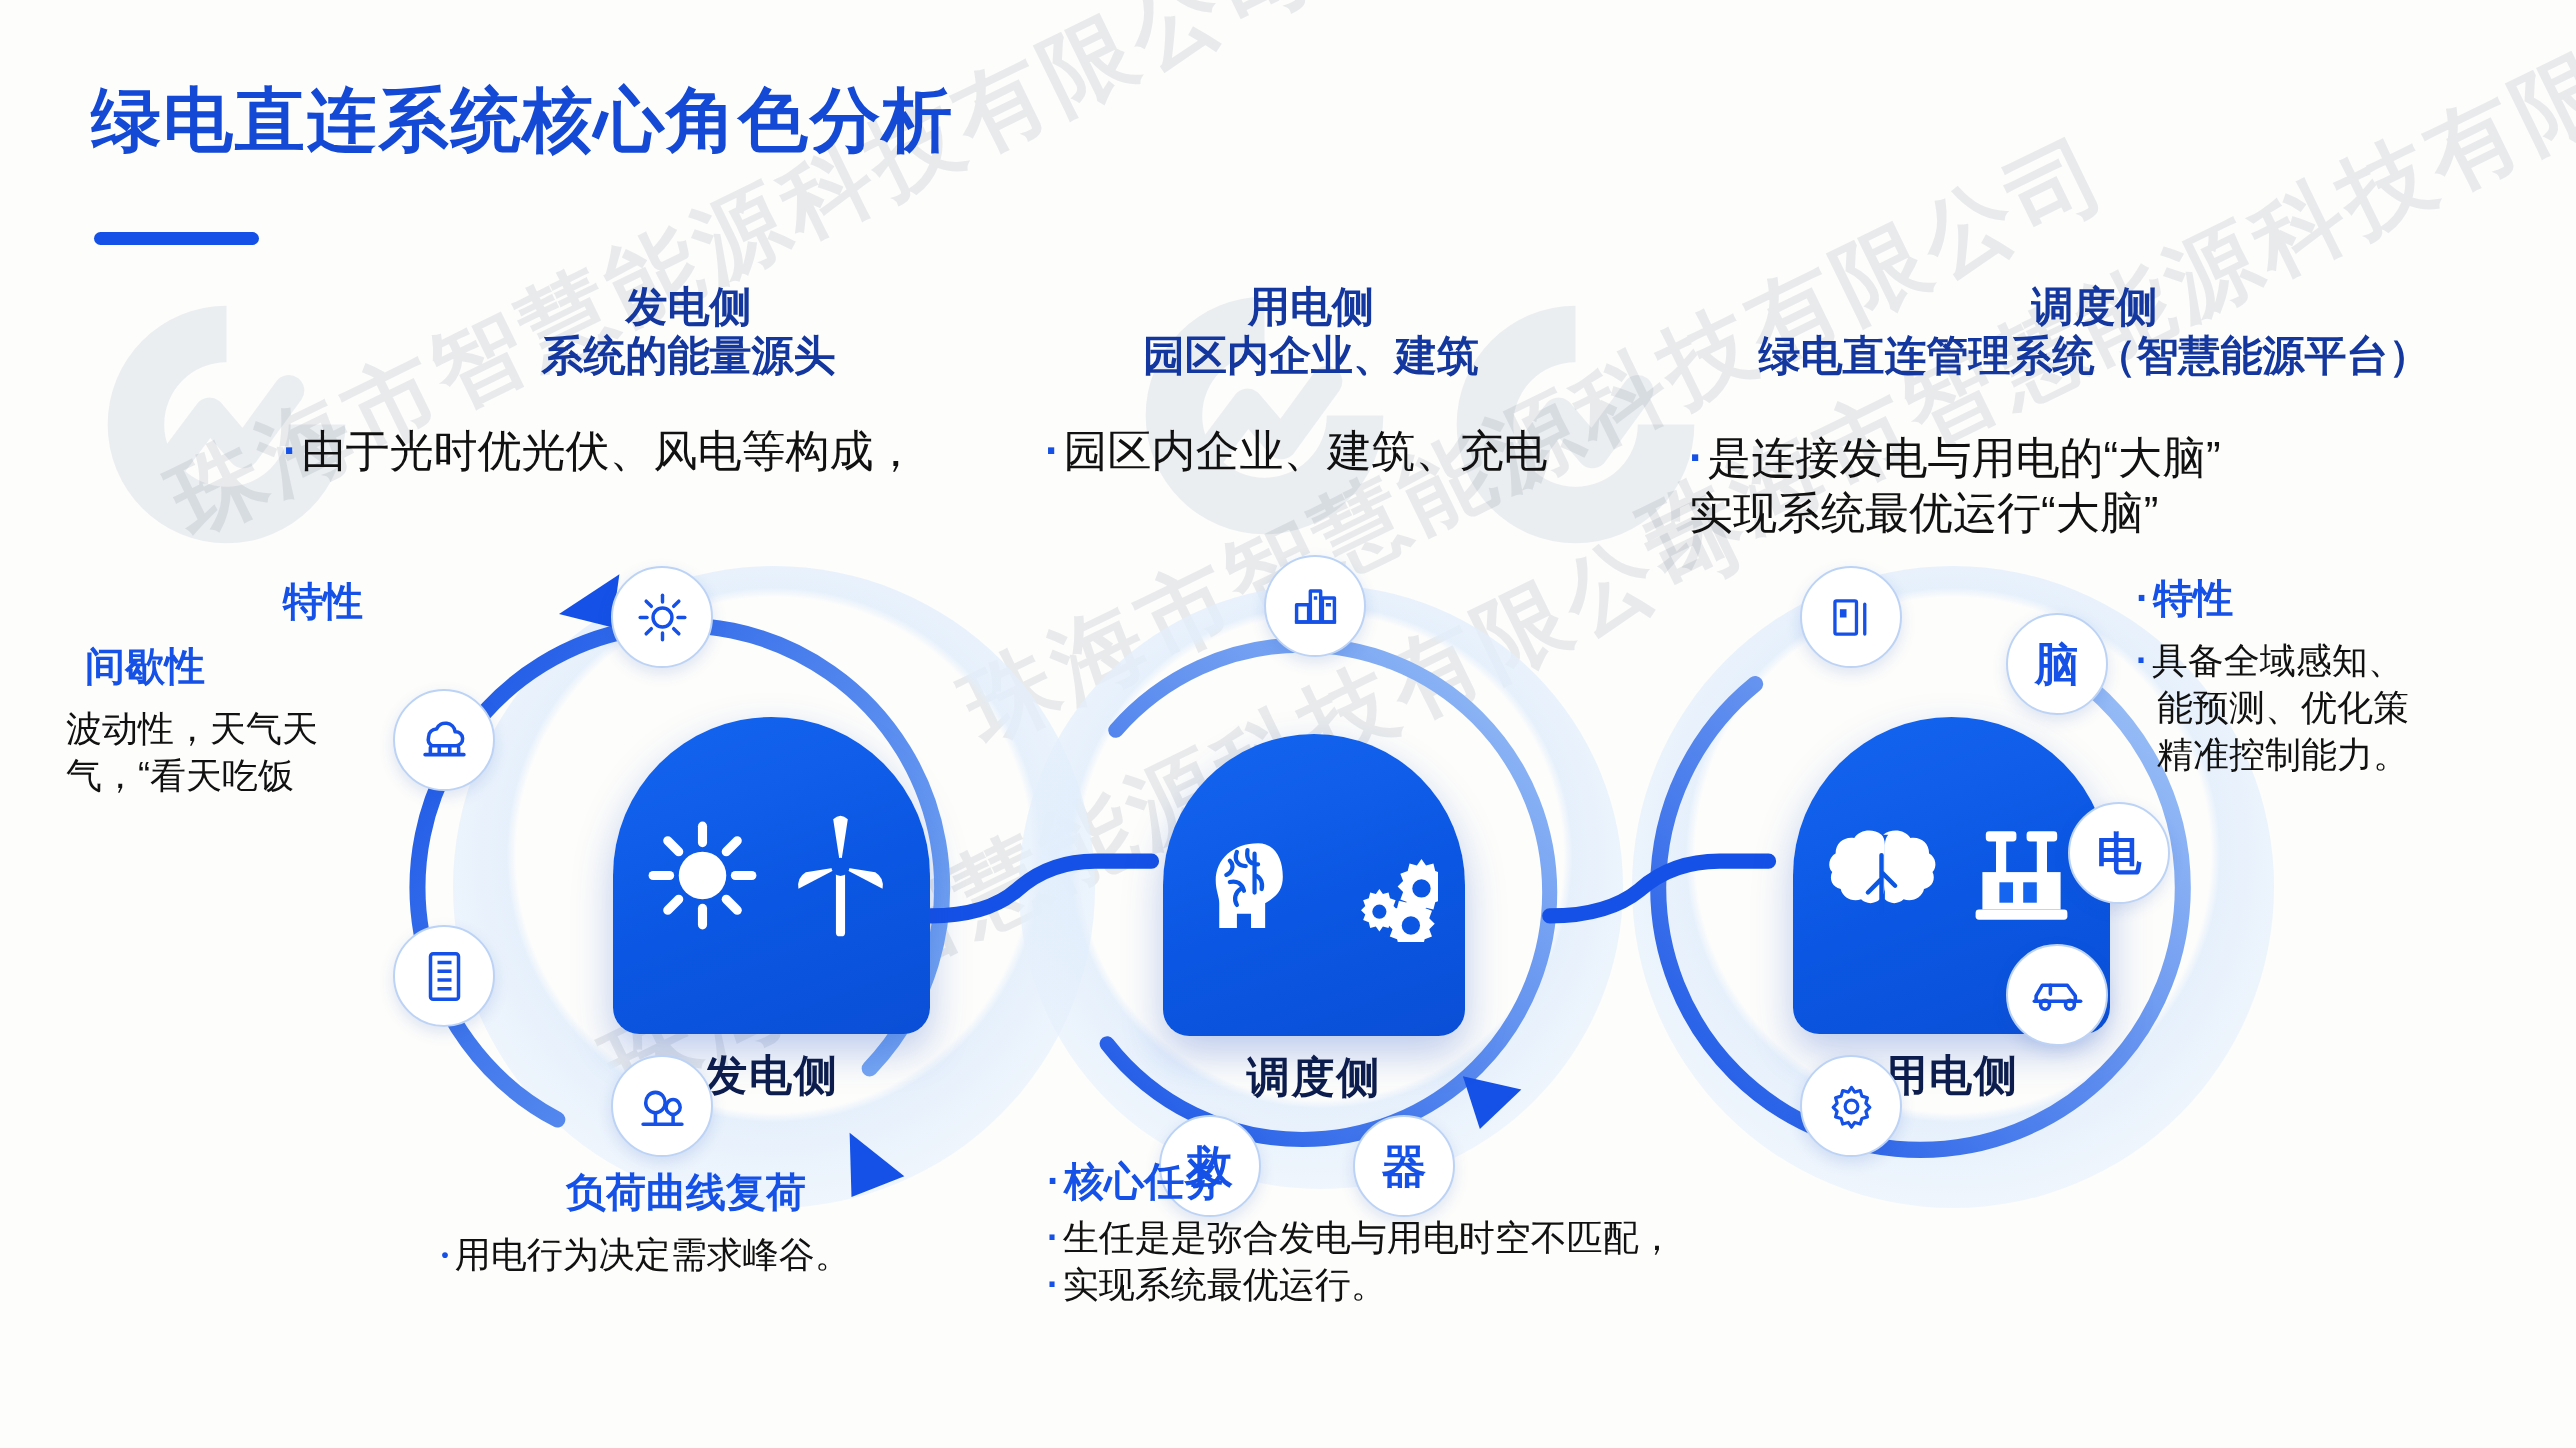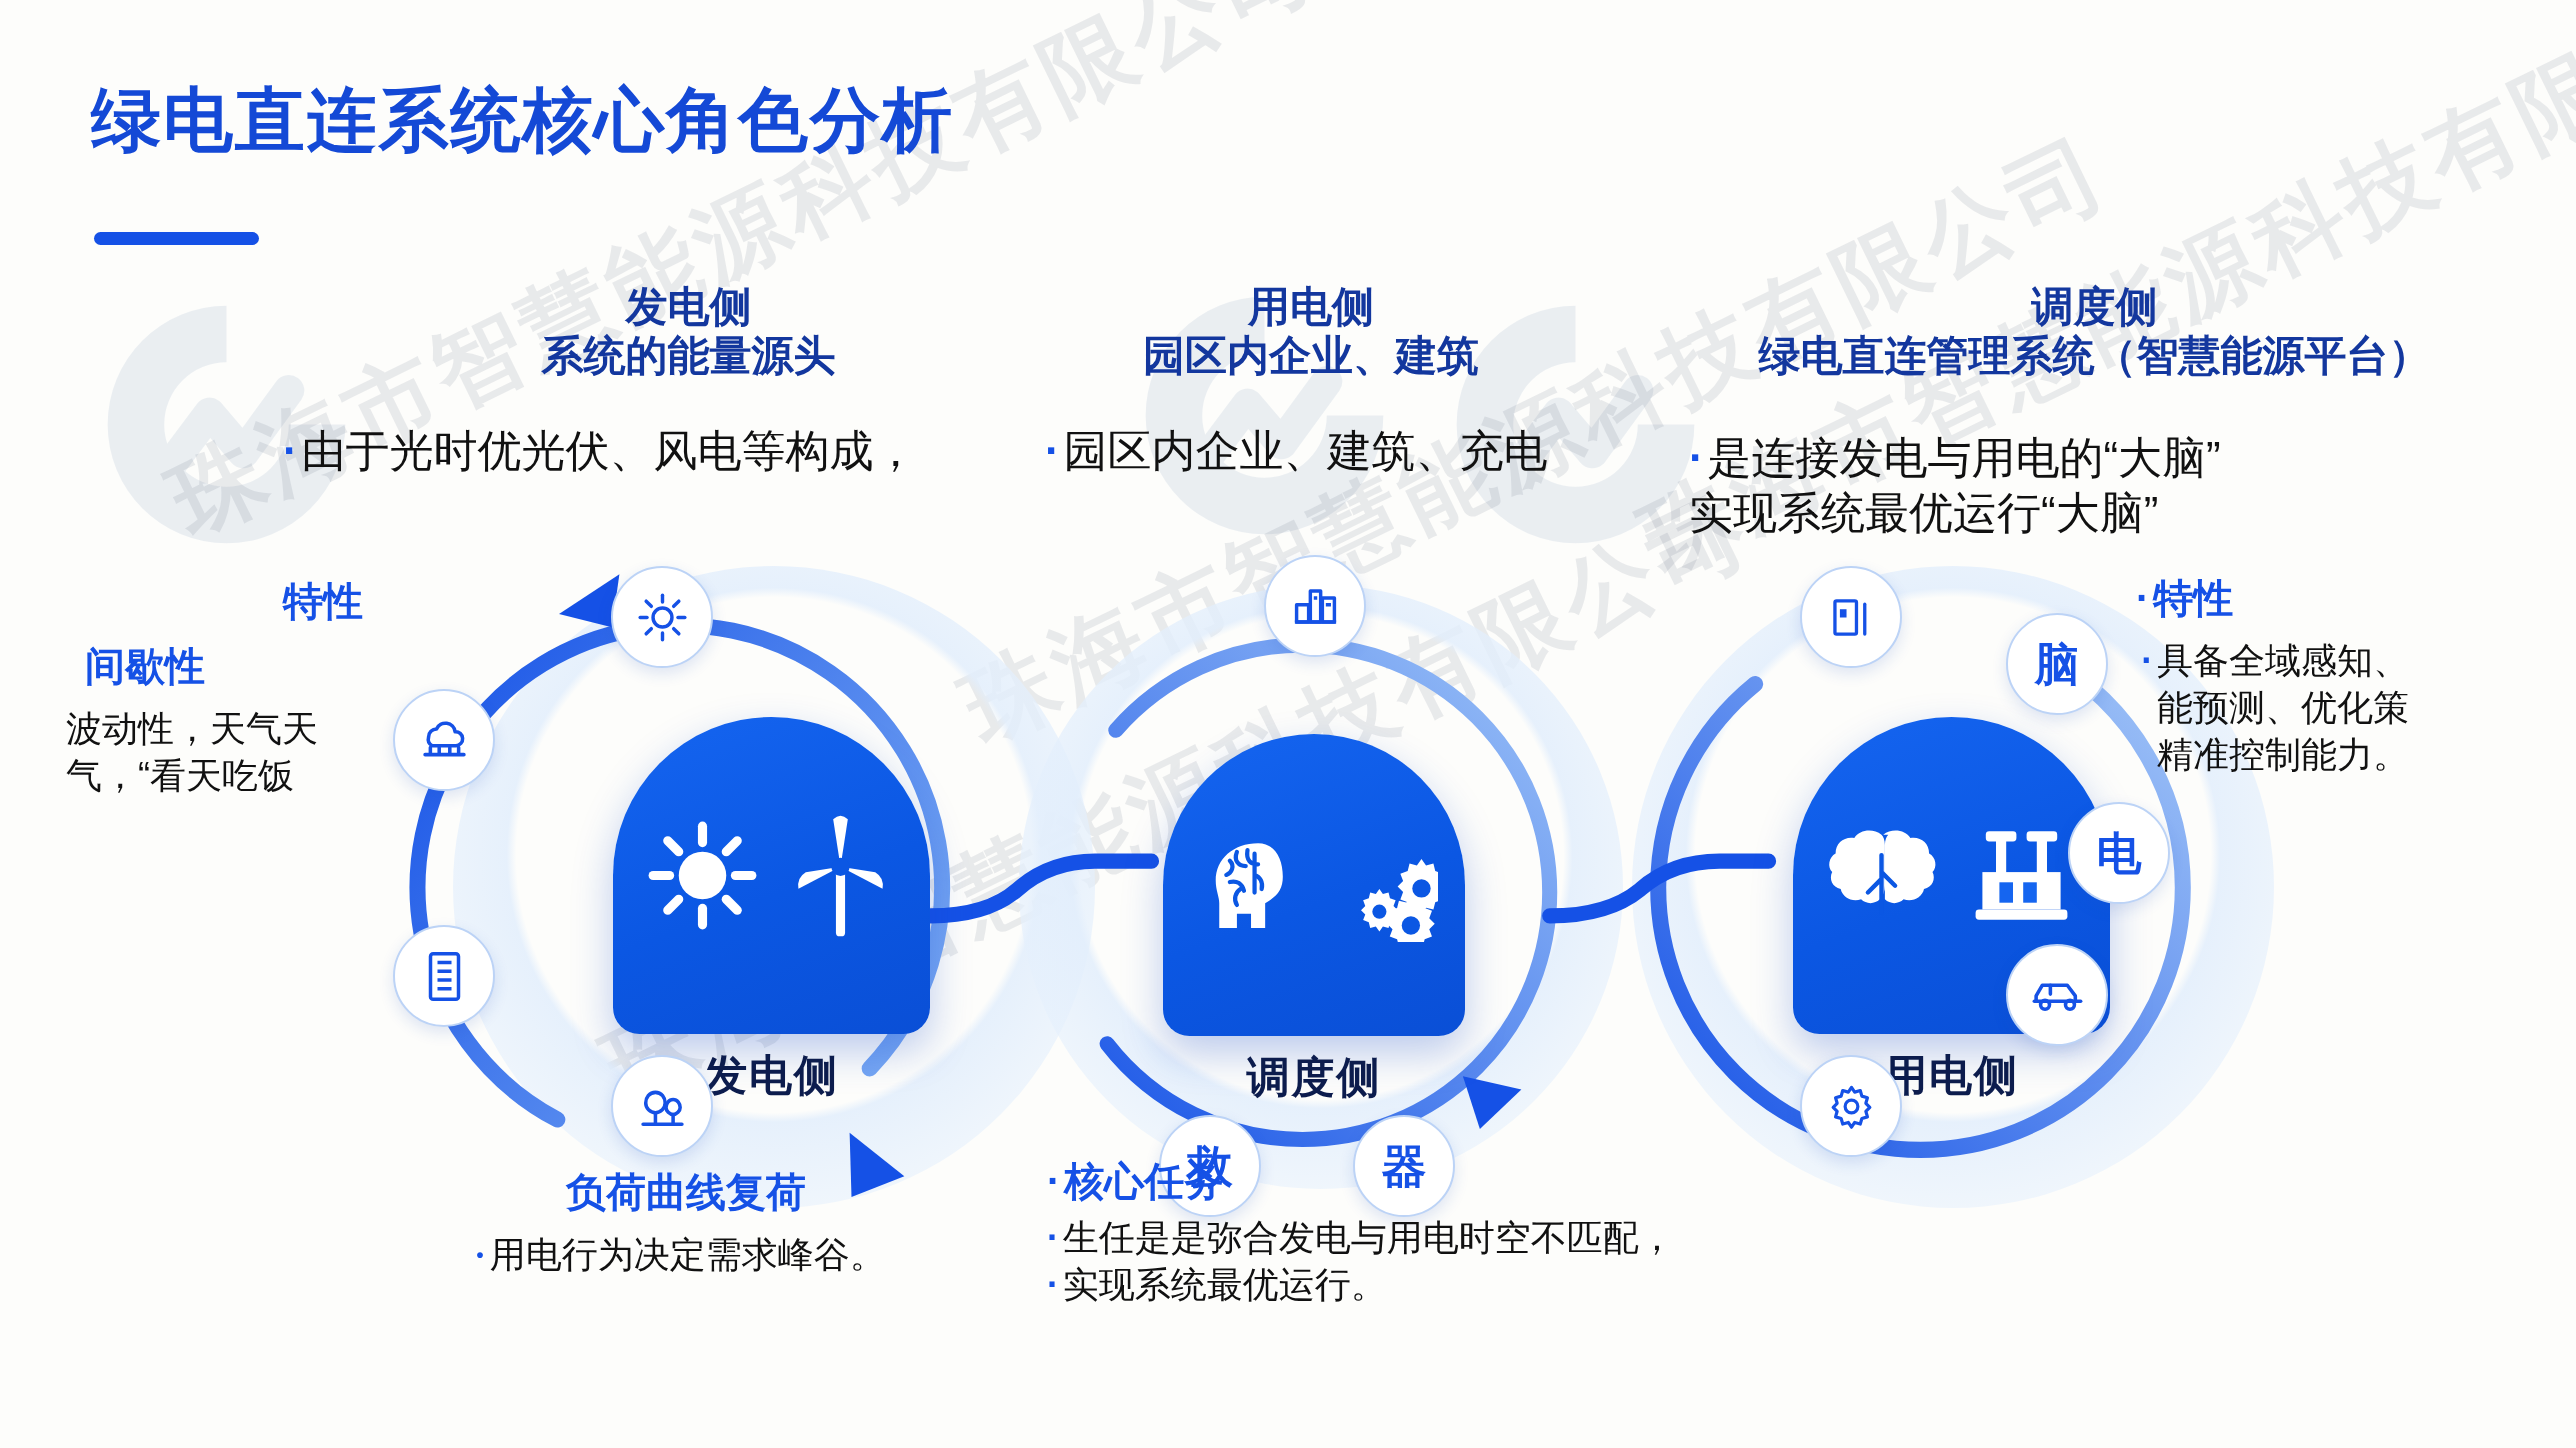--- a/index.html
+++ b/index.html
@@ -328,29 +328,29 @@
 </div>
 
 <div style="position:absolute;z-index:8;left:283px;top:577px;" class="kicker">特性</div>
 <div style="position:absolute;z-index:8;left:85px;top:642px;" class="kicker">间歇性</div>
 <div style="position:absolute;z-index:8;left:66px;top:706px;" class="sub">
   <div class="nowrap">波动性，天气天</div>
   <div class="nowrap">气，“看天吃饭</div>
 </div>
 
 <div style="position:absolute;z-index:8;left:566px;top:1168px;" class="kicker">负荷曲线复荷</div>
-<div style="position:absolute;z-index:8;left:474px;top:1232px;font-family:Liberation Serif, serif;" class="sub">
+<div style="position:absolute;z-index:8;left:439px;top:1232px;font-family:Liberation Serif, serif;" class="sub">
   <div class="b nowrap">用电行为决定需求峰谷。</div>
 </div>
 
 <div style="position:absolute;z-index:8;left:1047px;top:1157px;" class="kicker dot">核心任务</div>
 <div style="position:absolute;z-index:8;left:1047px;top:1215px;" class="sub">
   <div class="b nowrap">生任是是弥合发电与用电时空不匹配，</div>
   <div class="b nowrap">实现系统最优运行。</div>
 </div>
 
 <div style="position:absolute;z-index:8;left:2136px;top:574px;" class="kicker dot">特性</div>
-<div style="position:absolute;z-index:8;left:2136px;top:638px;text-align:right;" class="sub">
+<div style="position:absolute;z-index:8;left:2136px;top:638px;" class="sub">
   <div class="b nowrap">具备全域感知、</div>
   <div class="nowrap" style="padding-left:21px">能预测、优化策</div>
   <div class="nowrap" style="padding-left:21px">精准控制能力。</div>
 </div>
 
 
 </body></html>

